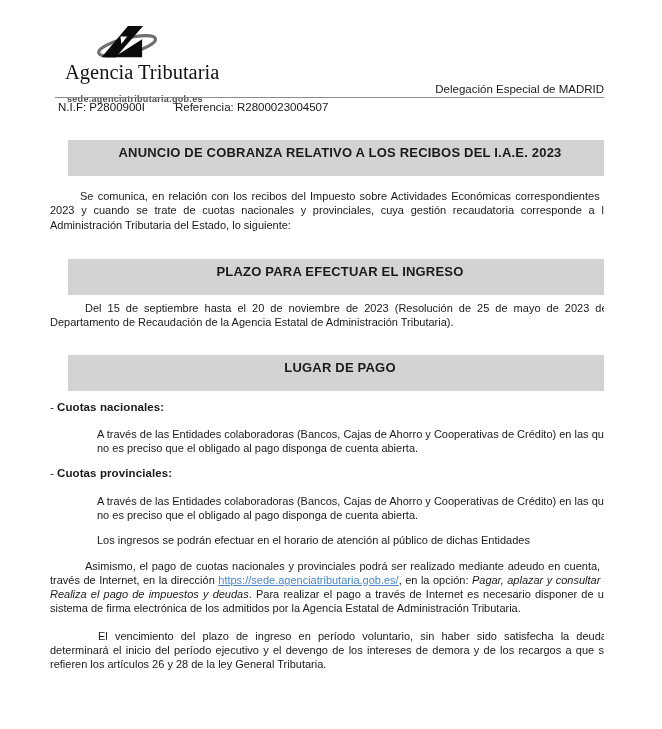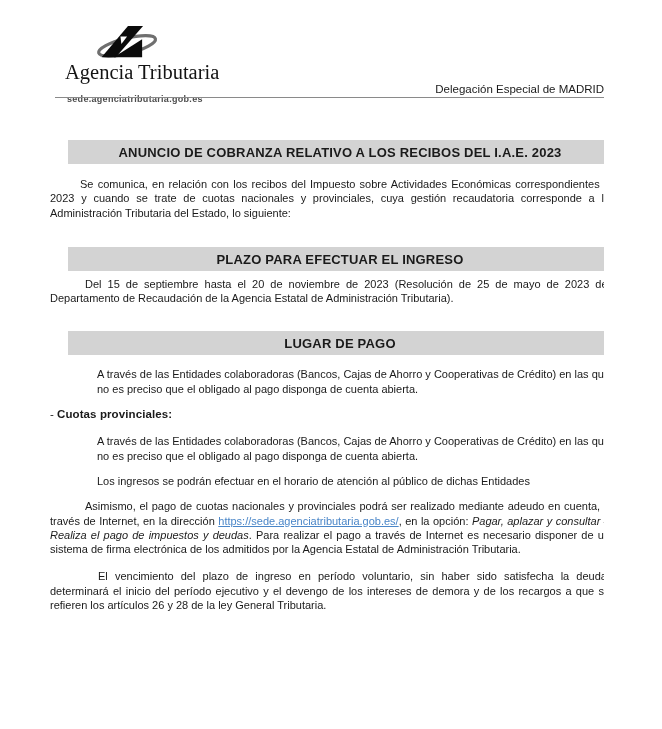--- a/index.html
+++ b/index.html
@@ -20,21 +20,21 @@
                color:#4c4c4c; letter-spacing:0.3px; white-space:nowrap;margin-top:9px; }
   .delegation { position:absolute; left:4px; top:83px; width:550px; text-align:right;
                 font-size:11.5px; color:#1a1a1a; }
   .rule { position:absolute; left:5px; top:97px; width:570px; height:0;
           border-top:1px solid #8a8a8a; }
   .nif-line { position:absolute; left:8px; top:101px; font-size:11.5px; white-space:nowrap; }
   .nif-line .ref { margin-left:30px; }
 
   
   .banner { margin-left:18px; width:544px; background:#d3d3d3; text-align:center;
-            font-weight:bold; font-size:13px; padding:5px 0 4px 0; letter-spacing:0.2px; }
+            font-weight:bold; font-size:13px; padding:5px 0 16px 0; letter-spacing:0.2px; }
   .banner-title { margin-top:22px; }
   .banner-plazo { margin-top:27px; }
   .banner-lugar { margin-top:26px; }
 
   
   p { margin:0; font-size:11px; line-height:14.3px; color:#1a1a1a; }
   .p-intro { margin-top:13px; width:560px; text-align:justify; text-indent:30px; }
   .p-plazo { margin-top:6px; width:560px; text-align:justify; text-indent:35px; }
   .cuota-label { margin-top:9px; font-size:11.5px; }
   .cuota-label b { letter-spacing:0.1px; }
@@ -58,31 +58,35 @@
       <svg class="logo-mark" viewBox="0 0 70 38" aria-hidden="true">
         <ellipse cx="34" cy="21" rx="31" ry="8" transform="rotate(-14 34 21)" fill="none" stroke="#6f6f6f" stroke-width="3.4"></ellipse>
         <polygon points="35,0 51,0 22,33 7,33" fill="#0b0b0b"></polygon>
         <polygon points="20,33 50,14 50,33" fill="#0b0b0b"></polygon>
         <polygon points="27,11 34,11 28,19" fill="#ffffff"></polygon>
       </svg>
       <div class="brand">Agencia Tributaria</div>
       <div class="brand-url">sede.agenciatributaria.gob.es</div>
       <div class="delegation">Delegación Especial de MADRID</div>
       <div class="rule"></div>
+      <div class="nif-line">
+        <span>N.I.F: P2800900I</span><span class="ref">Referencia: R2800023004507</span>
+      </div>
     </div>
 
     <div class="banner banner-title">ANUNCIO DE COBRANZA RELATIVO A LOS RECIBOS DEL I.A.E. 2023</div>
 
     <p class="p-intro">Se comunica, en relación con los recibos del Impuesto sobre Actividades Económicas correspondientes a 2023 y cuando se trate de cuotas nacionales y provinciales, cuya gestión recaudatoria corresponde a la Administración Tributaria del Estado, lo siguiente:</p>
 
     <div class="banner banner-plazo">PLAZO PARA EFECTUAR EL INGRESO</div>
     <p class="p-plazo">Del 15 de septiembre hasta el 20 de noviembre de 2023 (Resolución de 25 de mayo de 2023 del Departamento de Recaudación de la Agencia Estatal de Administración Tributaria).</p>
 
     <div class="banner banner-lugar">LUGAR DE PAGO</div>
 
+    <p class="cuota-label"><span>- </span><b>Cuotas nacionales:</b></p>
     <p class="p-block">A través de las Entidades colaboradoras (Bancos, Cajas de Ahorro y Cooperativas de Crédito) en las que no es preciso que el obligado al pago disponga de cuenta abierta.</p>
 
     <p class="cuota-label cuota-label-prov"><span>- </span><b>Cuotas provinciales:</b></p>
     <p class="p-block p-block-prov">A través de las Entidades colaboradoras (Bancos, Cajas de Ahorro y Cooperativas de Crédito) en las que no es preciso que el obligado al pago disponga de cuenta abierta.</p>
 
     <p class="p-horario">Los ingresos se podrán efectuar en el horario de atención al público de dichas Entidades</p>
 
     <p class="p-asimismo"><span>Asimismo, el pago de cuotas nacionales y provinciales podrá ser realizado mediante adeudo en cuenta, a través de Internet, en la dirección </span><a class="doc-link" href="#">https://sede.agenciatributaria.gob.es/</a><span>, en la opción: </span><em>Pagar, aplazar y consultar – Realiza el pago de impuestos y deudas</em><span>. Para realizar el pago a través de Internet es necesario disponer de un sistema de firma electrónica de los admitidos por la Agencia Estatal de Administración Tributaria.</span></p>
 
     <p class="p-venc">El vencimiento del plazo de ingreso en período voluntario, sin haber sido satisfecha la deuda, determinará el inicio del período ejecutivo y el devengo de los intereses de demora y de los recargos a que se refieren los artículos 26 y 28 de la ley General Tributaria.</p>

